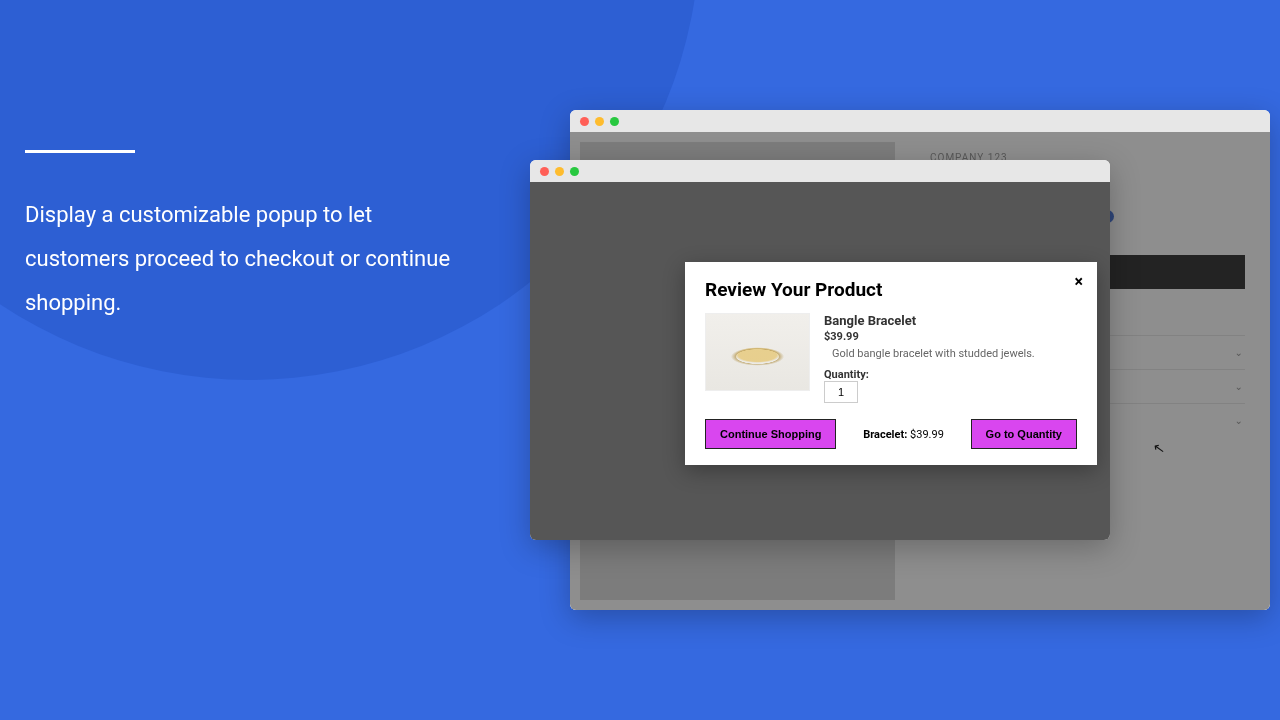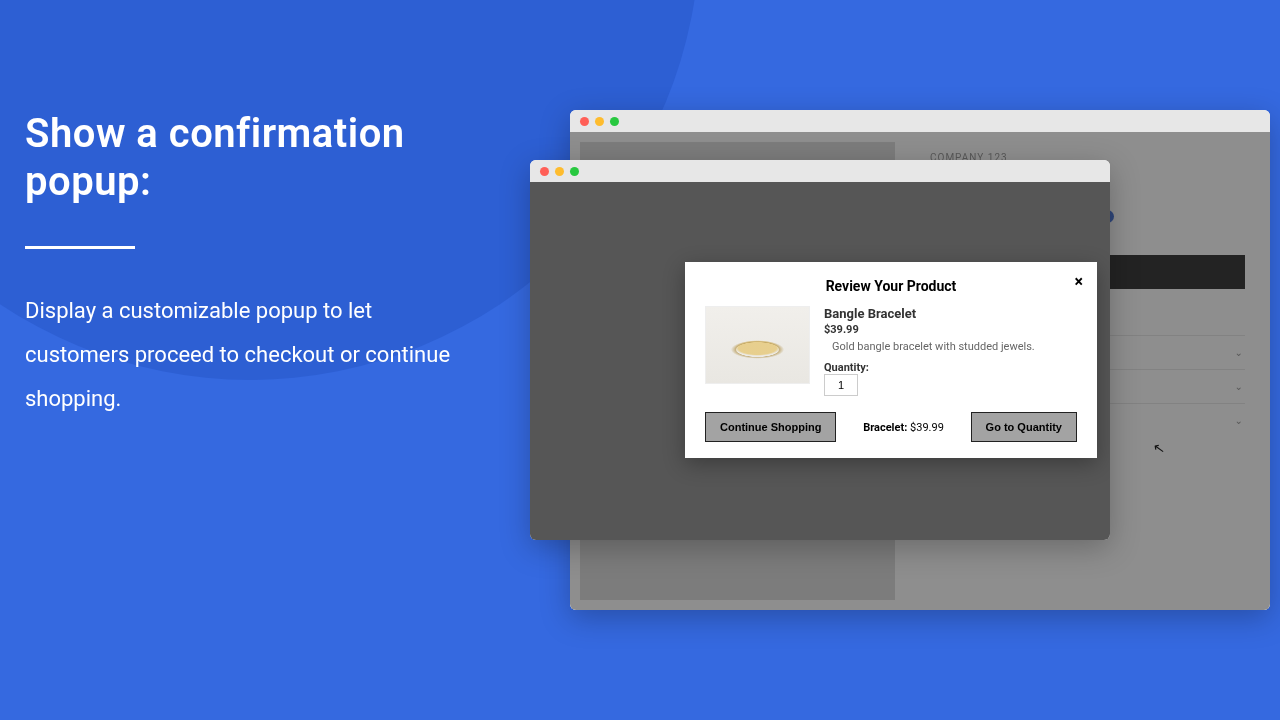--- a/index.html
+++ b/index.html
@@ -130,21 +130,21 @@
     left: 155px; top: 80px;
     width: 412px;
     background: #fff;
     box-shadow: 0 6px 20px rgba(0,0,0,0.3);
     padding: 16px 20px 16px;
   }
   .modal .close {
     position: absolute; top: 10px; right: 14px;
     font-size: 16px; font-weight: 700; cursor: pointer;
   }
-  .modal h3 { font-size: 14px; font-weight: 700; text-align: center; margin-bottom: 12px; }
+  .modal h3 { font-size: 19px; font-weight: 700; margin-bottom: 12px; }
   .modal .row1 { display: flex; gap: 14px; }
   .modal .thumb {
     width: 105px; height: 78px;
     background:
       radial-gradient(ellipse 38px 13px at 50% 56%, rgba(0,0,0,0) 55%, rgba(180,150,80,0.65) 58%, rgba(0,0,0,0) 70%),
       radial-gradient(ellipse 38px 13px at 50% 54%, rgba(230,200,120,0.8) 50%, rgba(0,0,0,0) 60%),
       linear-gradient(#f1efeb, #e9e7e2);
     border: 1px solid #eee;
   }
   .modal .info { flex: 1; font-size: 11px; color: #333; }
@@ -155,42 +155,41 @@
   .modal .qtyrow .ql { font-weight: 700; }
   .modal .qtyrow input {
     width: 34px; height: 22px; text-align: center;
     border: 1px solid #ccc; font-size: 11px;
   }
   .modal .bottom {
     display: flex; justify-content: space-between; align-items: center;
     margin-top: 16px;
   }
   .modal .btn {
-    border: 1px solid #222; background: #a3a3a3;
+    border: 1px solid #222; background: #d946ef;
     padding: 8px 14px; font-size: 11px; font-weight: 700;
     cursor: pointer;
   }
   .modal .subtotal { font-size: 11px; }
   .modal .subtotal b { font-weight: 700; }
 
   
   .cursor {
     position: absolute;
     top: 440px; left: 1153px;
     font-size: 14px; color: #111;
     transform: rotate(-10deg);
   }
 </style>
 </head>
 <body>
 
 <div class="circle"></div>
 
 <div class="left-copy">
-  <h1>Show a confirmation popup:</h1>
   <div class="hr"></div>
   <p>Display a customizable popup to let customers proceed to checkout or continue shopping.</p>
 </div>
 
 <div class="win win-back">
   <div class="chrome-bar">
     <span class="dot r"></span>
     <span class="dot y"></span>
     <span class="dot g"></span>
   </div>

